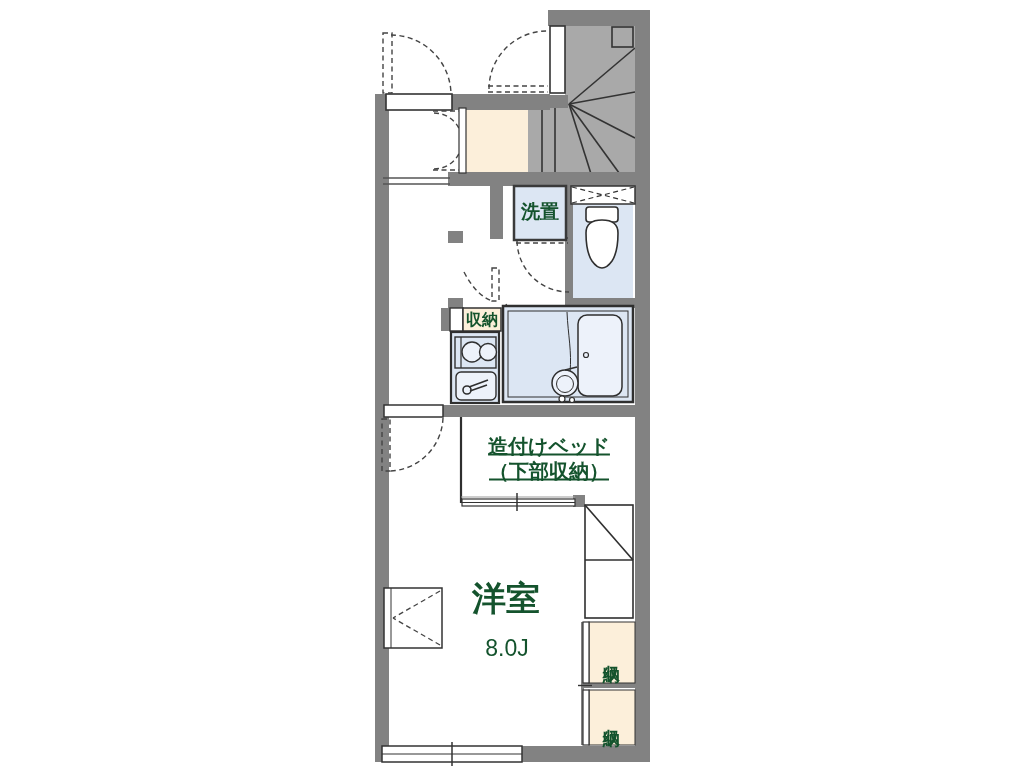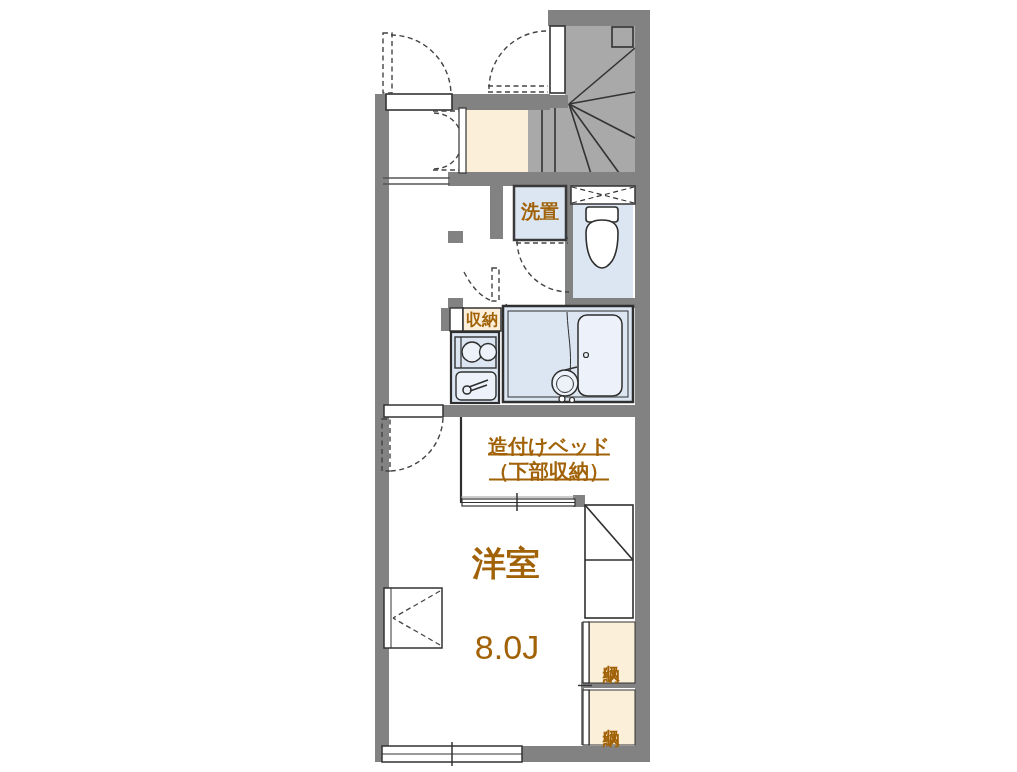--- a/index.html
+++ b/index.html
@@ -4,31 +4,31 @@
 <style>
   html,body{margin:0;padding:0;background:#fff;}
   .canvas{
     position:relative;width:1017px;height:772px;background:#ffffff;
     font-family:"Liberation Sans","DejaVu Sans",sans-serif;
     overflow:hidden;
   }
   .canvas svg{position:absolute;left:0;top:0;}
   .lbl{
     position:absolute;transform:translate(-50%,-50%);
-    color:#a16207;white-space:nowrap;text-align:center;line-height:1.15;
+    color:#14532d;white-space:nowrap;text-align:center;line-height:1.15;
   }
   .lbl.vert{
     writing-mode:vertical-rl;text-orientation:upright;letter-spacing:1px;
   }
   .washer-lbl{font-size:19px;font-weight:600;}
   .kstor-lbl{font-size:16px;font-weight:600;}
   .bed-lbl1,.bed-lbl2{font-size:20px;font-weight:600;}
   .room-name{font-size:34px;font-weight:600;}
   .room-area{font-size:26px;font-weight:500;}
-  .room-size{font-size:34px;font-weight:500;}
+  .room-size{font-size:23px;font-weight:500;}
   .stor-lbl{font-size:17px;font-weight:600;}
 </style>
 </head>
 <body>
 
 <div class="canvas">
 
 <svg width="1017" height="772" viewBox="0 0 1017 772">
 
   <g>
@@ -175,18 +175,18 @@
     <line x1="440" y1="591" x2="393" y2="618" stroke="#444" stroke-width="1.3" stroke-dasharray="5 3.5"></line>
     <line x1="440" y1="645" x2="393" y2="618" stroke="#444" stroke-width="1.3" stroke-dasharray="5 3.5"></line>
   </g>
 
 </svg>
 
 <div class="lbl washer-lbl" style="left:540px;top:212px;">洗置</div>
 <div class="lbl kstor-lbl" style="left:482px;top:320px;">収納</div>
 <div class="lbl bed-lbl1" style="left:549px;top:446px;text-decoration:underline;">造付けベッド</div>
 <div class="lbl bed-lbl2" style="left:549px;top:471px;text-decoration:underline;">（下部収納）</div>
-<div class="lbl room-name" style="left:506px;top:564px;">洋室</div>
+<div class="lbl room-name" style="left:506px;top:599px;">洋室</div>
 <div class="lbl room-size" style="left:507px;top:648px;">8.0J</div>
 <div class="lbl vert stor-lbl" style="left:611px;top:652px;">収納</div>
 <div class="lbl vert stor-lbl" style="left:611px;top:716px;">収納</div>
 
 </div>
 
 </body></html>

